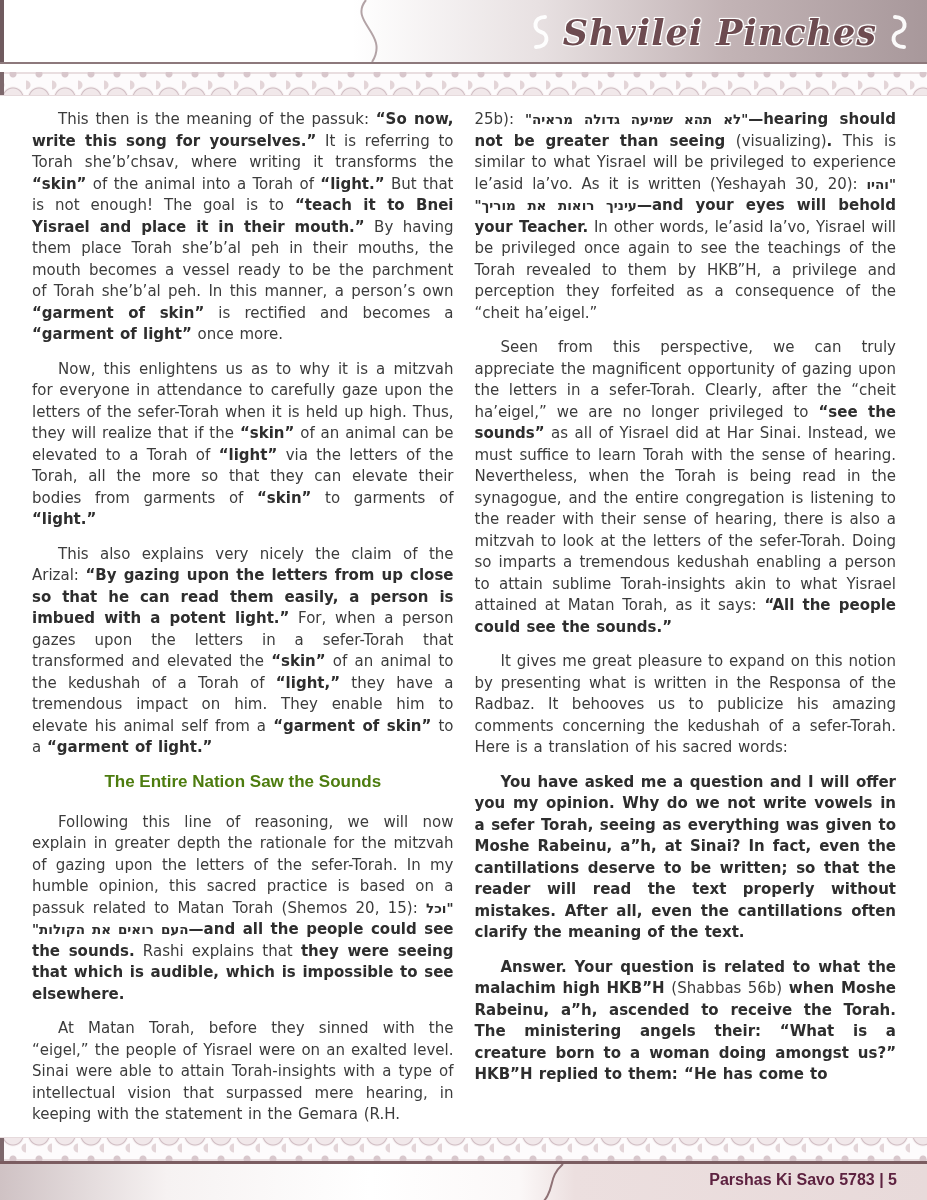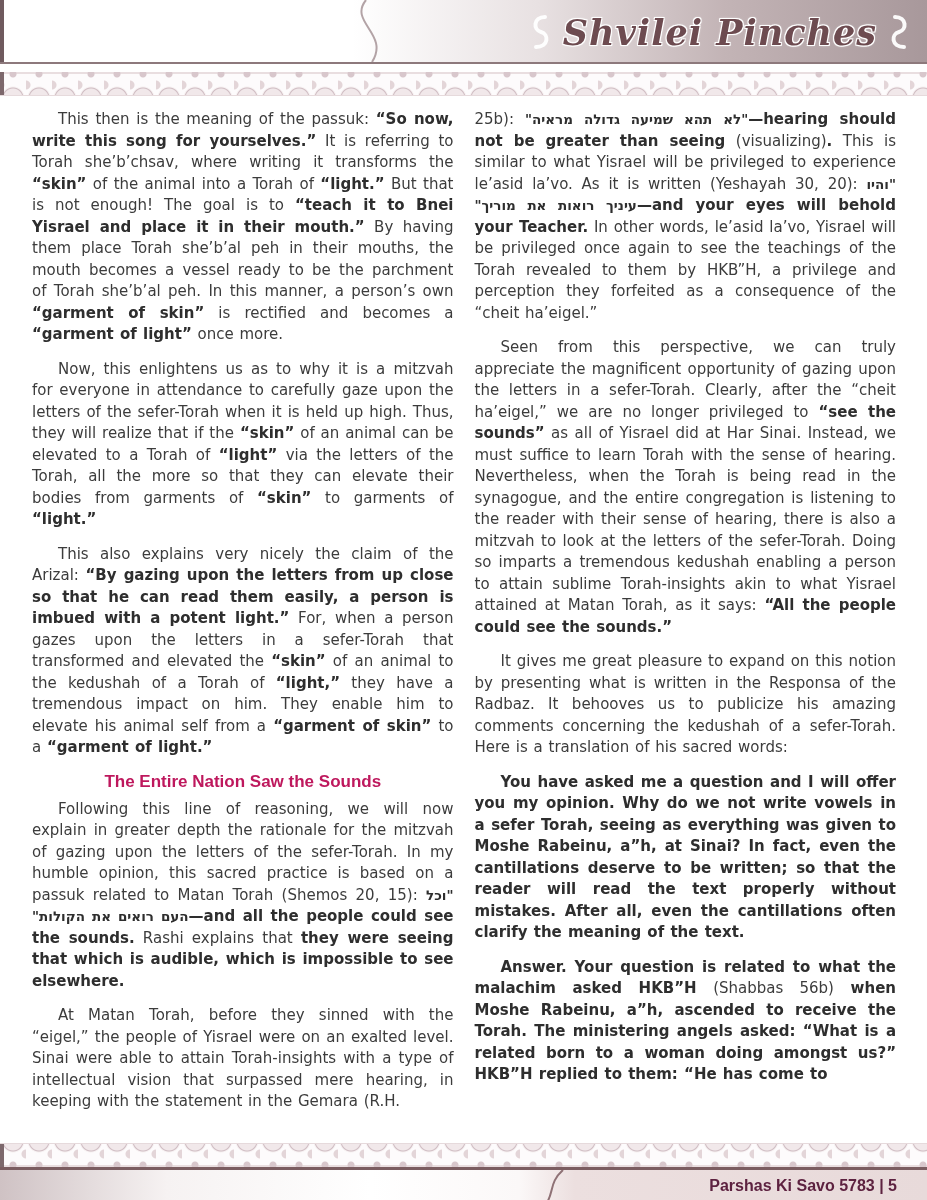--- a/index.html
+++ b/index.html
@@ -70,30 +70,30 @@
     color:#3c3c3c;
     text-align:justify;text-indent:26px;
     word-spacing:1px;
   }
   .col p .b{font-weight:bold;color:#2e2e2e;}
   .col p .he{
     font-weight:bold;font-size:13.5px;color:#2e2e2e;
     unicode-bidi:embed;
   }
   .col h2{
-    margin:6px 0 7px;
+    margin:6px 0 20px;
     font-size:17px;font-weight:bold;
-    color:#be185d;text-align:center;text-indent:0;
+    color:#4d7c0f;text-align:center;text-indent:0;
     font-family:"Liberation Sans","DejaVu Sans",sans-serif;
   }
   
   .ftr{flex:0 0 auto;position:relative;}
   .ftr-rule{height:3px;background:#7b5d61;}
   .ftr-band{
-    position:relative;height:30px;
+    position:relative;height:36px;
     background:linear-gradient(90deg,#cfc2c4 0%,#f6f2f2 18%,#ffffff 40%,#fbf8f8 56%,#ecdfdf 62%,#e8dada 100%);
   }
   .ftr-curve{position:absolute;left:505px;top:0;height:46px;width:80px;}
   .ftr-label{
     position:absolute;right:30px;top:7px;
     font-family:"Liberation Sans","DejaVu Sans",sans-serif;
     font-weight:bold;font-size:16px;color:#5d2240;
   }
 </style>
 </head>
@@ -130,21 +130,21 @@
         <p><span>This also explains very nicely the claim of the Arizal: </span><span class="b">“By gazing upon the letters from up close so that he can read them easily, a person is imbued with a potent light.”</span><span>  For, when a person gazes upon the letters in a sefer-Torah that transformed and elevated the </span><span class="b">“skin”</span><span> of an animal to the kedushah of a Torah of </span><span class="b">“light,”</span><span> they have a tremendous impact on him.  They enable him to elevate his animal self from a </span><span class="b">“garment of skin”</span><span> to a </span><span class="b">“garment of light.”</span></p>
         <h2>The Entire Nation Saw the Sounds</h2>
         <p><span>Following this line of reasoning, we will now explain in greater depth the rationale for the mitzvah of gazing upon the letters of the sefer-Torah.  In my humble opinion, this sacred practice is based on a passuk related to Matan Torah (Shemos 20, 15): </span><span class="he" dir="rtl">"וכל העם רואים את הקולות"</span><span class="b">—and all the people could see the sounds.</span><span>  Rashi explains that </span><span class="b">they were seeing that which is audible, which is impossible to see elsewhere.</span></p>
         <p><span>At Matan Torah, before they sinned with the “eigel,” the people of Yisrael were on an exalted level.  Sinai were able to attain Torah-insights with a type of intellectual vision that surpassed mere hearing, in keeping with the statement in the Gemara (R.H.</span></p>
       </section>
     <section class="col">
         <p style="text-indent: 0px;"><span>25b): </span><span class="he" dir="rtl">"לא תהא שמיעה גדולה מראיה"</span><span class="b">—hearing should not be greater than seeing</span><span> (visualizing)</span><span class="b">.</span><span>  This is similar to what Yisrael will be privileged to experience le’asid la’vo.  As it is written (Yeshayah 30, 20): </span><span class="he" dir="rtl">"והיו עיניך רואות את מוריך"</span><span class="b">—and your eyes will behold your Teacher.</span><span>  In other words, le’asid la’vo, Yisrael will be privileged once again to see the teachings of the Torah revealed to them by HKB”H, a privilege and perception they forfeited as a consequence of the “cheit ha’eigel.”</span></p>
         <p><span>Seen from this perspective, we can truly appreciate the magnificent opportunity of gazing upon the letters in a sefer-Torah.  Clearly, after the “cheit ha’eigel,” we are no longer privileged to </span><span class="b">“see the sounds”</span><span> as all of Yisrael did at Har Sinai.  Instead, we must suffice to learn Torah with the sense of hearing.  Nevertheless, when the Torah is being read in the synagogue, and the entire congregation is listening to the reader with their sense of hearing, there is also a mitzvah to look at the letters of the sefer-Torah.  Doing so imparts a tremendous kedushah enabling a person to attain sublime Torah-insights akin to what Yisrael attained at Matan Torah, as it says: </span><span class="b">“All the people could see the sounds.”</span></p>
         <p><span>It gives me great pleasure to expand on this notion by presenting what is written in the Responsa of the Radbaz.  It behooves us to publicize his amazing comments concerning the kedushah of a sefer-Torah.  Here is a translation of his sacred words:</span></p>
         <p><span class="b">You have asked me a question and I will offer you my opinion.  Why do we not write vowels in a sefer Torah, seeing as everything was given to Moshe Rabeinu, a”h, at Sinai?  In fact, even the cantillations deserve to be written; so that the reader will read the text properly without mistakes.  After all, even the cantillations often clarify the meaning of the text.</span></p>
-        <p><span class="b">Answer.  Your question is related to what the malachim asked HKB”H </span><span>(Shabbas 56b)</span><span class="b"> when Moshe Rabeinu, a”h, ascended to receive the Torah.  The ministering angels asked: “What is a related born to a woman doing amongst us?”  HKB”H replied to them: “He has come to</span></p>
+        <p><span class="b">Answer.  Your question is related to what the malachim high HKB”H </span><span>(Shabbas 56b)</span><span class="b"> when Moshe Rabeinu, a”h, ascended to receive the Torah.  The ministering angels their: “What is a creature born to a woman doing amongst us?”  HKB”H replied to them: “He has come to</span></p>
       </section>
   </main>
 
   <footer class="ftr">
     <div class="lace bottom">
       <div class="edge"></div>
     </div>
     <div class="ftr-rule"></div>
     <div class="ftr-band">
       <svg class="ftr-curve" viewBox="0 0 80 46">

